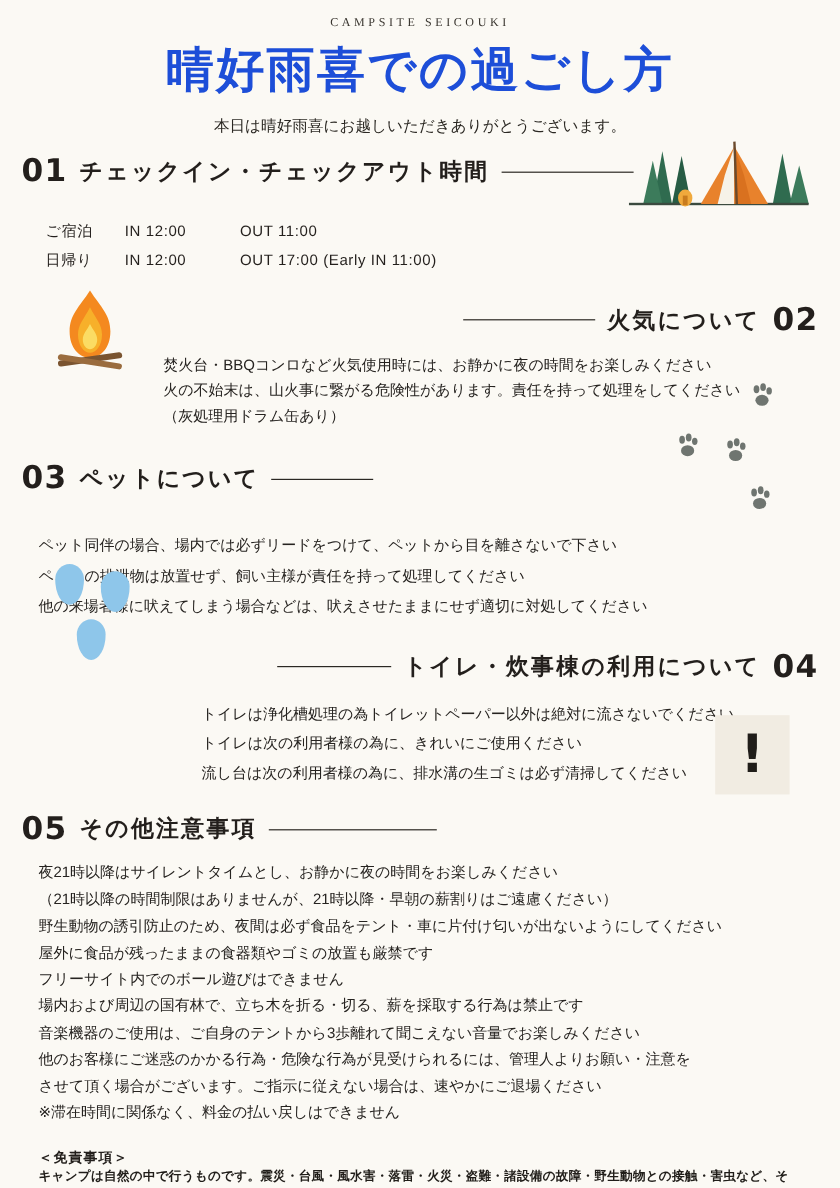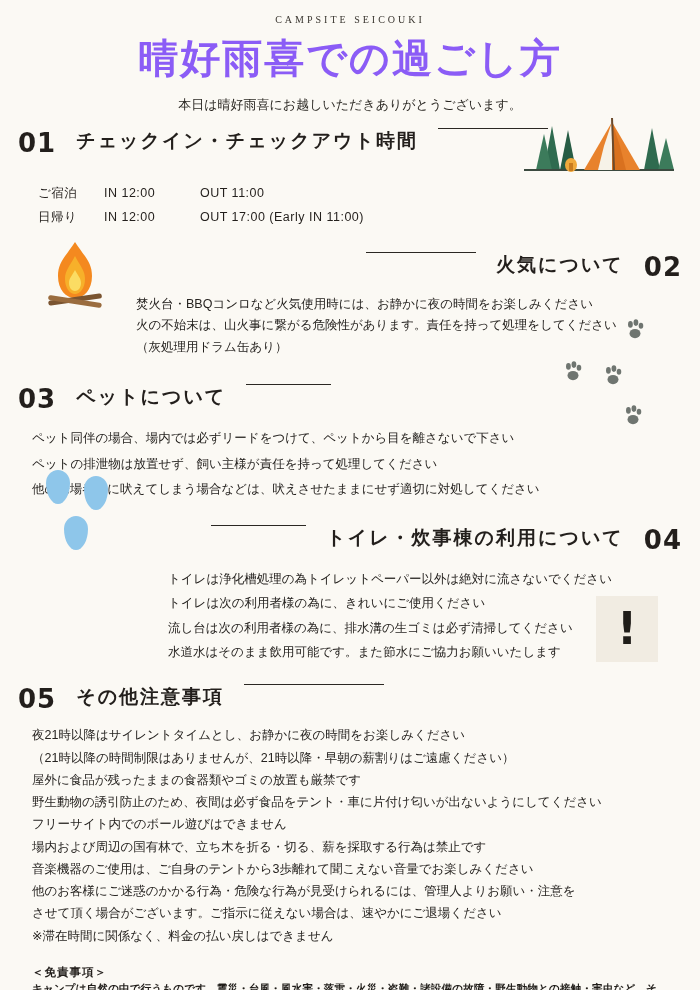--- a/index.html
+++ b/index.html
@@ -33,32 +33,33 @@
     letter-spacing: 3px;
     color: #3a3630;
     font-family: "Liberation Serif", serif;
   }
   .main-title {
     font-size: 40px;
     font-weight: 700;
     letter-spacing: 2px;
     margin-top: 6px;
     font-family: "DejaVu Sans", sans-serif;
-    color: #8b5cf6;
+    color: #1d4ed8;
   }
   .subtitle {
     font-size: 13px;
     margin-top: 10px;
     color: #2b2823;
   }
 
   
   .sec-head {
     display: flex;
-    gap: 20px;
+    align-items: center;
+    gap: 10px;
   }
   .sec-head.right {
     justify-content: flex-end;
   }
   .sec-num {
     font-size: 26px;
     font-weight: 700;
     font-family: "DejaVu Sans", sans-serif;
     letter-spacing: 1px;
   }
@@ -115,21 +116,21 @@
     position: absolute;
     left: 38px;
     top: 240px;
     width: 74px;
     height: 70px;
   }
 
   
   .s03 { margin-top: 26px; }
   .s03-body {
-    margin-top: 12px;
+    margin-top: 28px;
     margin-left: 14px;
   }
   .s03-body .body-line { line-height: 2.05; }
   .paw-group {
     position: absolute;
     right: 28px;
     top: 318px;
     width: 110px;
     height: 120px;
   }
@@ -319,41 +320,40 @@
   <div class="s04">
     <div class="sec-head right">
       <span class="rule w95"></span>
       <span class="sec-title">トイレ・炊事棟の利用について</span>
       <span class="sec-num">04</span>
     </div>
     <div class="s04-body">
       <div class="body-line">トイレは浄化槽処理の為トイレットペーパー以外は絶対に流さないでください</div>
       <div class="body-line">トイレは次の利用者様の為に、きれいにご使用ください</div>
       <div class="body-line">流し台は次の利用者様の為に、排水溝の生ゴミは必ず清掃してください</div>
-      <div class="body-line">水道水はそのまま飲用可能です。また節水にご協力お願いいたします</div>
     </div>
   </div>
 
   <div class="drops">
     <div class="drop" style="left:6px; top:2px;"></div>
     <div class="drop" style="left:44px; top:8px;"></div>
     <div class="drop" style="left:24px; top:48px;"></div>
   </div>
 
   <div class="s05">
     <div class="sec-head">
       <span class="sec-num">05</span>
       <span class="sec-title">その他注意事項</span>
       <span class="rule w140"></span>
     </div>
     <div class="s05-body">
       <div class="body-line">夜21時以降はサイレントタイムとし、お静かに夜の時間をお楽しみください</div>
       <div class="body-line">（21時以降の時間制限はありませんが、21時以降・早朝の薪割りはご遠慮ください）</div>
+      <div class="body-line">野生動物の誘引防止のため、夜間は必ず食品をテント・車に片付け匂いが出ないようにしてください</div>
       <div class="body-line">屋外に食品が残ったままの食器類やゴミの放置も厳禁です</div>
-      <div class="body-line">野生動物の誘引防止のため、夜間は必ず食品をテント・車に片付け匂いが出ないようにしてください</div>
       <div class="body-line">フリーサイト内でのボール遊びはできません</div>
       <div class="body-line">場内および周辺の国有林で、立ち木を折る・切る、薪を採取する行為は禁止です</div>
       <div class="body-line">音楽機器のご使用は、ご自身のテントから3歩離れて聞こえない音量でお楽しみください</div>
       <div class="body-line">他のお客様にご迷惑のかかる行為・危険な行為が見受けられるには、管理人よりお願い・注意を</div>
       <div class="body-line">させて頂く場合がございます。ご指示に従えない場合は、速やかにご退場ください</div>
       <div class="body-line">※滞在時間に関係なく、料金の払い戻しはできません</div>
     </div>
   </div>
 
   <div class="excl">

